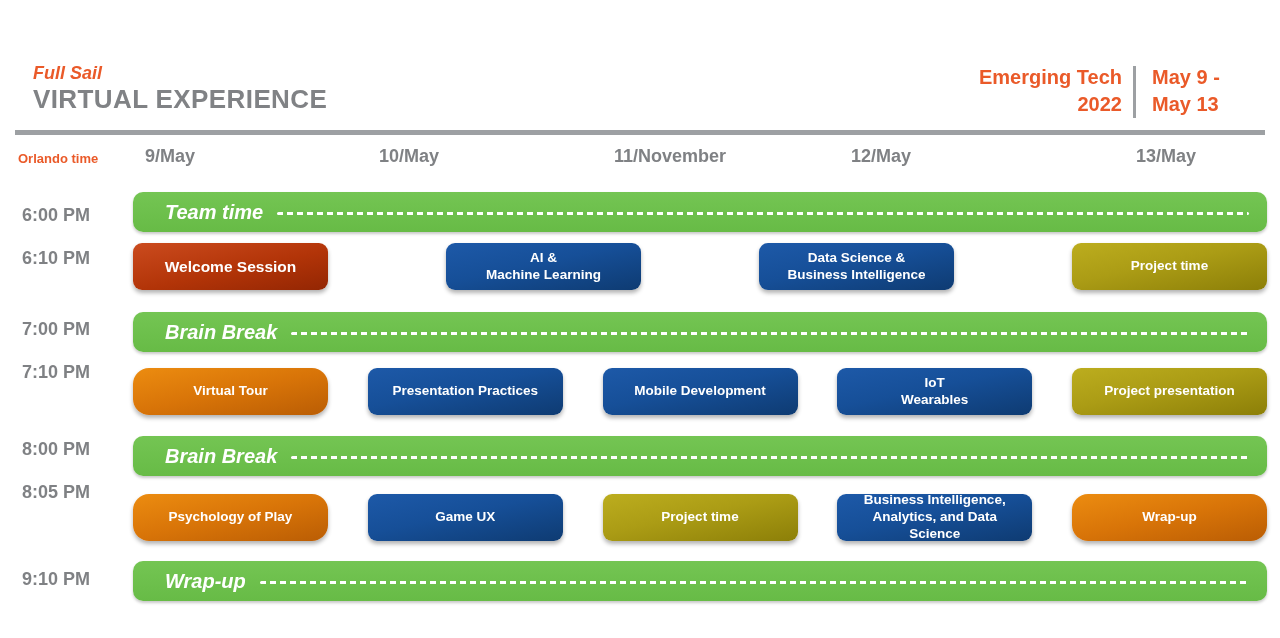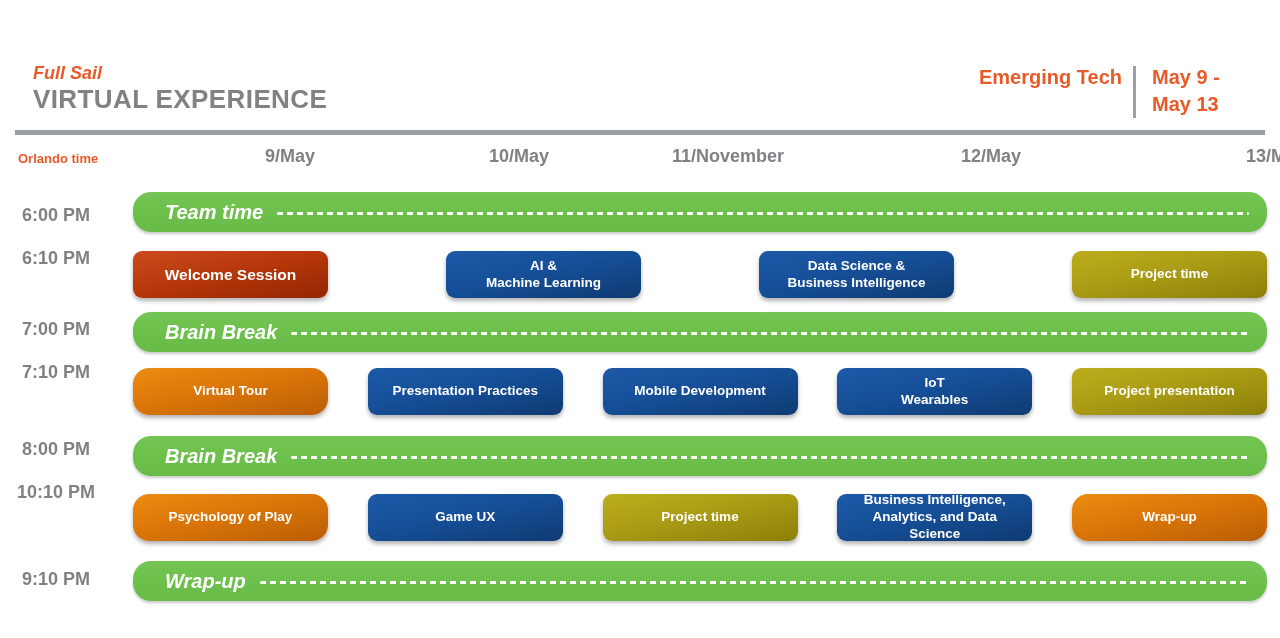--- a/index.html
+++ b/index.html
@@ -11,39 +11,39 @@
   .brand{position:absolute;left:33px;top:62px;}
   .brand-top{color:#EA5A29;font-size:18px;font-weight:bold;line-height:22px;font-style:italic;}
   .brand-bottom{color:#808285;font-size:26px;font-weight:bold;letter-spacing:.4px;line-height:30px;}
   .hrule{position:absolute;left:15px;top:130px;width:1250px;height:5px;background:#9DA0A3;}
   .program{position:absolute;left:860px;top:64px;width:262px;text-align:right;
     color:#EA5A29;font-size:20px;font-weight:bold;line-height:27px;}
   .vdivider{position:absolute;left:1133px;top:66px;width:3px;height:52px;background:#9DA0A3;}
   .daterange{position:absolute;left:1152px;top:64px;color:#EA5A29;font-size:20px;font-weight:bold;line-height:27px;}
   
   .tz{position:absolute;left:18px;top:151px;color:#EA5A29;font-size:13px;font-weight:bold;}
-  .day{position:absolute;top:146px;width:170px;text-align:right;color:#7F8184;font-size:18px;font-weight:bold;}
+  .day{position:absolute;top:146px;width:170px;text-align:left;color:#7F8184;font-size:18px;font-weight:bold;}
   .day0{left:145px}.day1{left:379px}.day2{left:614px}.day3{left:851px}.day4{left:1136px}
   
   .time{position:absolute;left:0;width:112px;text-align:center;color:#7F8184;font-size:18px;font-weight:bold;}
   .t0{top:205px}.t1{top:248px}.t2{top:319px}.t3{top:362px}.t4{top:439px}.t5{top:482px}.t6{top:569px}
   
   .banner{
-    position:absolute;left:133px;width:1134px;height:40px;border-radius:18px;
+    position:absolute;left:133px;width:1134px;height:40px;border-radius:10px;
     background:linear-gradient(180deg,#74C553 0%,#67BB46 100%);
     display:flex;align-items:center;padding:0;box-sizing:border-box;
     box-shadow:0 2px 3px rgba(0,0,0,.22);
   }
   .b0{top:192px}.b1{top:312px}.b2{top:436px}.b3{top:561px}
   .banner-label{color:#fff;font-size:20px;font-style:italic;font-weight:600;margin-left:32px;white-space:nowrap;}
   .banner-dash{flex:1;height:3px;margin:2px 18px 0 14px;border-radius:2px;
     background:repeating-linear-gradient(90deg,#ffffff 0 6px,rgba(255,255,255,0) 6px 10px);}
   
   .sessions{position:absolute;left:133px;width:1134px;height:47px;display:flex;justify-content:space-between;}
-  .s0{top:251px}.s1{top:368px}.s2{top:494px}
+  .s0{top:243px}.s1{top:368px}.s2{top:494px}
   .box{
     width:195px;height:47px;border-radius:9px;box-sizing:border-box;
     display:flex;align-items:center;justify-content:center;text-align:center;
     color:#ffffff;font-weight:bold;font-size:13.5px;line-height:1.25;white-space:pre-line;
     box-shadow:0 3px 4px rgba(0,0,0,.30);padding:2px 8px;
   }
   .box.big{font-size:15.5px;}
   .red   {background:linear-gradient(168deg,#CB4B1E 0%,#B23408 55%,#93260"3" 100%);background:linear-gradient(168deg,#CB4B1E 0%,#B23408 55%,#932603 100%);}
   .blue  {background:linear-gradient(168deg,#1D59A8 0%,#164F98 45%,#0E3B72 100%);}
   .orange{background:linear-gradient(168deg,#EC8C10 0%,#D87408 50%,#BA5D04 100%);border-radius:16px;}
@@ -53,41 +53,42 @@
 <body>
 
 <div class="stage">
 
   <div class="brand">
     <div class="brand-top">Full Sail</div>
     <div class="brand-bottom">VIRTUAL EXPERIENCE</div>
   </div>
   <div class="program">
     <div>Emerging Tech</div>
+    <div>2022</div>
   </div>
   <div class="vdivider"></div>
   <div class="daterange">
     <div>May 9 -</div>
     <div>May 13</div>
   </div>
   <div class="hrule"></div>
 
   <div class="tz">Orlando time</div>
   <div class="day day0">9/May</div>
   <div class="day day1">10/May</div>
   <div class="day day2">11/November</div>
   <div class="day day3">12/May</div>
   <div class="day day4">13/May</div>
 
   <div class="time t0">6:00 PM</div>
   <div class="time t1">6:10 PM</div>
   <div class="time t2">7:00 PM</div>
   <div class="time t3">7:10 PM</div>
   <div class="time t4">8:00 PM</div>
-  <div class="time t5">10:10 PM</div>
+  <div class="time t5">8:05 PM</div>
   <div class="time t6">9:10 PM</div>
 
   <div class="banner b0">
     <span class="banner-label">Team time</span>
     <span class="banner-dash"></span>
   </div>
 
   <div class="sessions s0">
     <div class="box red big">Welcome Session</div>
     <div class="box blue">AI &amp;

